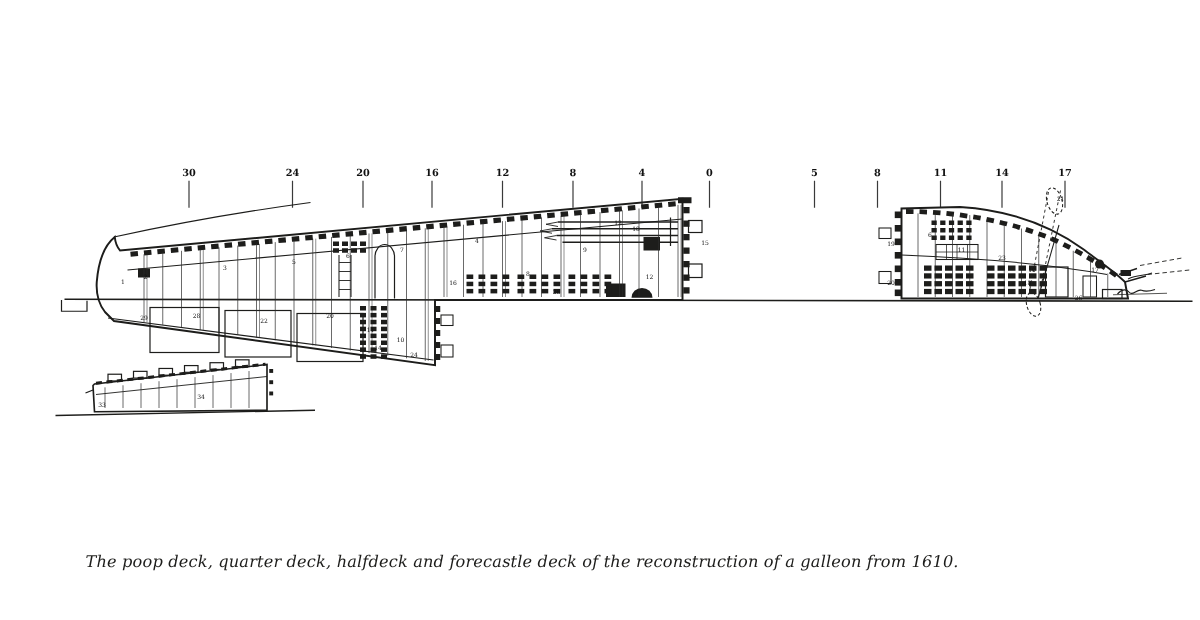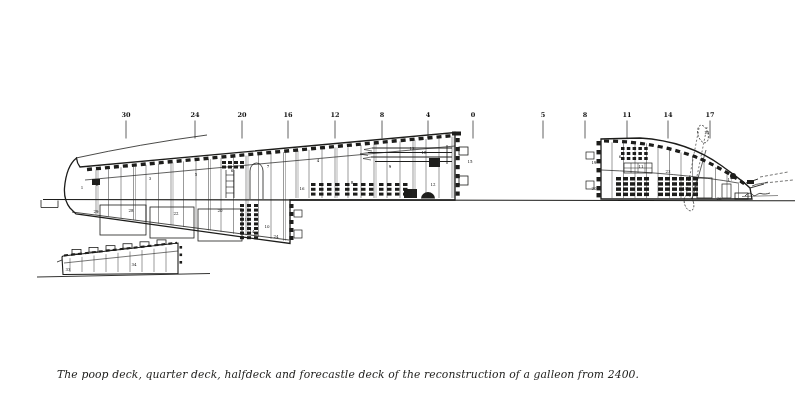--- a/index.html
+++ b/index.html
@@ -412,14 +412,14 @@
         <text x="68" y="271" text-anchor="middle" fill="#111" font-size="4" font-family="&quot;DejaVu Serif&quot;, serif">33</text>
         <text x="134" y="266" text-anchor="middle" fill="#111" font-size="4" font-family="&quot;DejaVu Serif&quot;, serif">34</text>
       </g>
 
   <g>
     <path d="M745,196 c3,-3.5 6,-3.5 8,-1 c2,2.5 5,-2.5 8,-1.5 c2.5,1 6,.5 9,-.5" class="ink" stroke-width=".8"></path>
     <line x1="742" y1="196.5" x2="778" y2="195.5" class="ink" stroke-width=".5"></line>
   </g>
 </svg>
 
-<p class="caption">The poop deck, quarter deck, halfdeck and forecastle deck of the reconstruction of a galleon from 2400.</p>
+<p class="caption">The poop deck, quarter deck, halfdeck and forecastle deck of the reconstruction of a galleon from 1610.</p>
 </div>
 
 </body></html>

